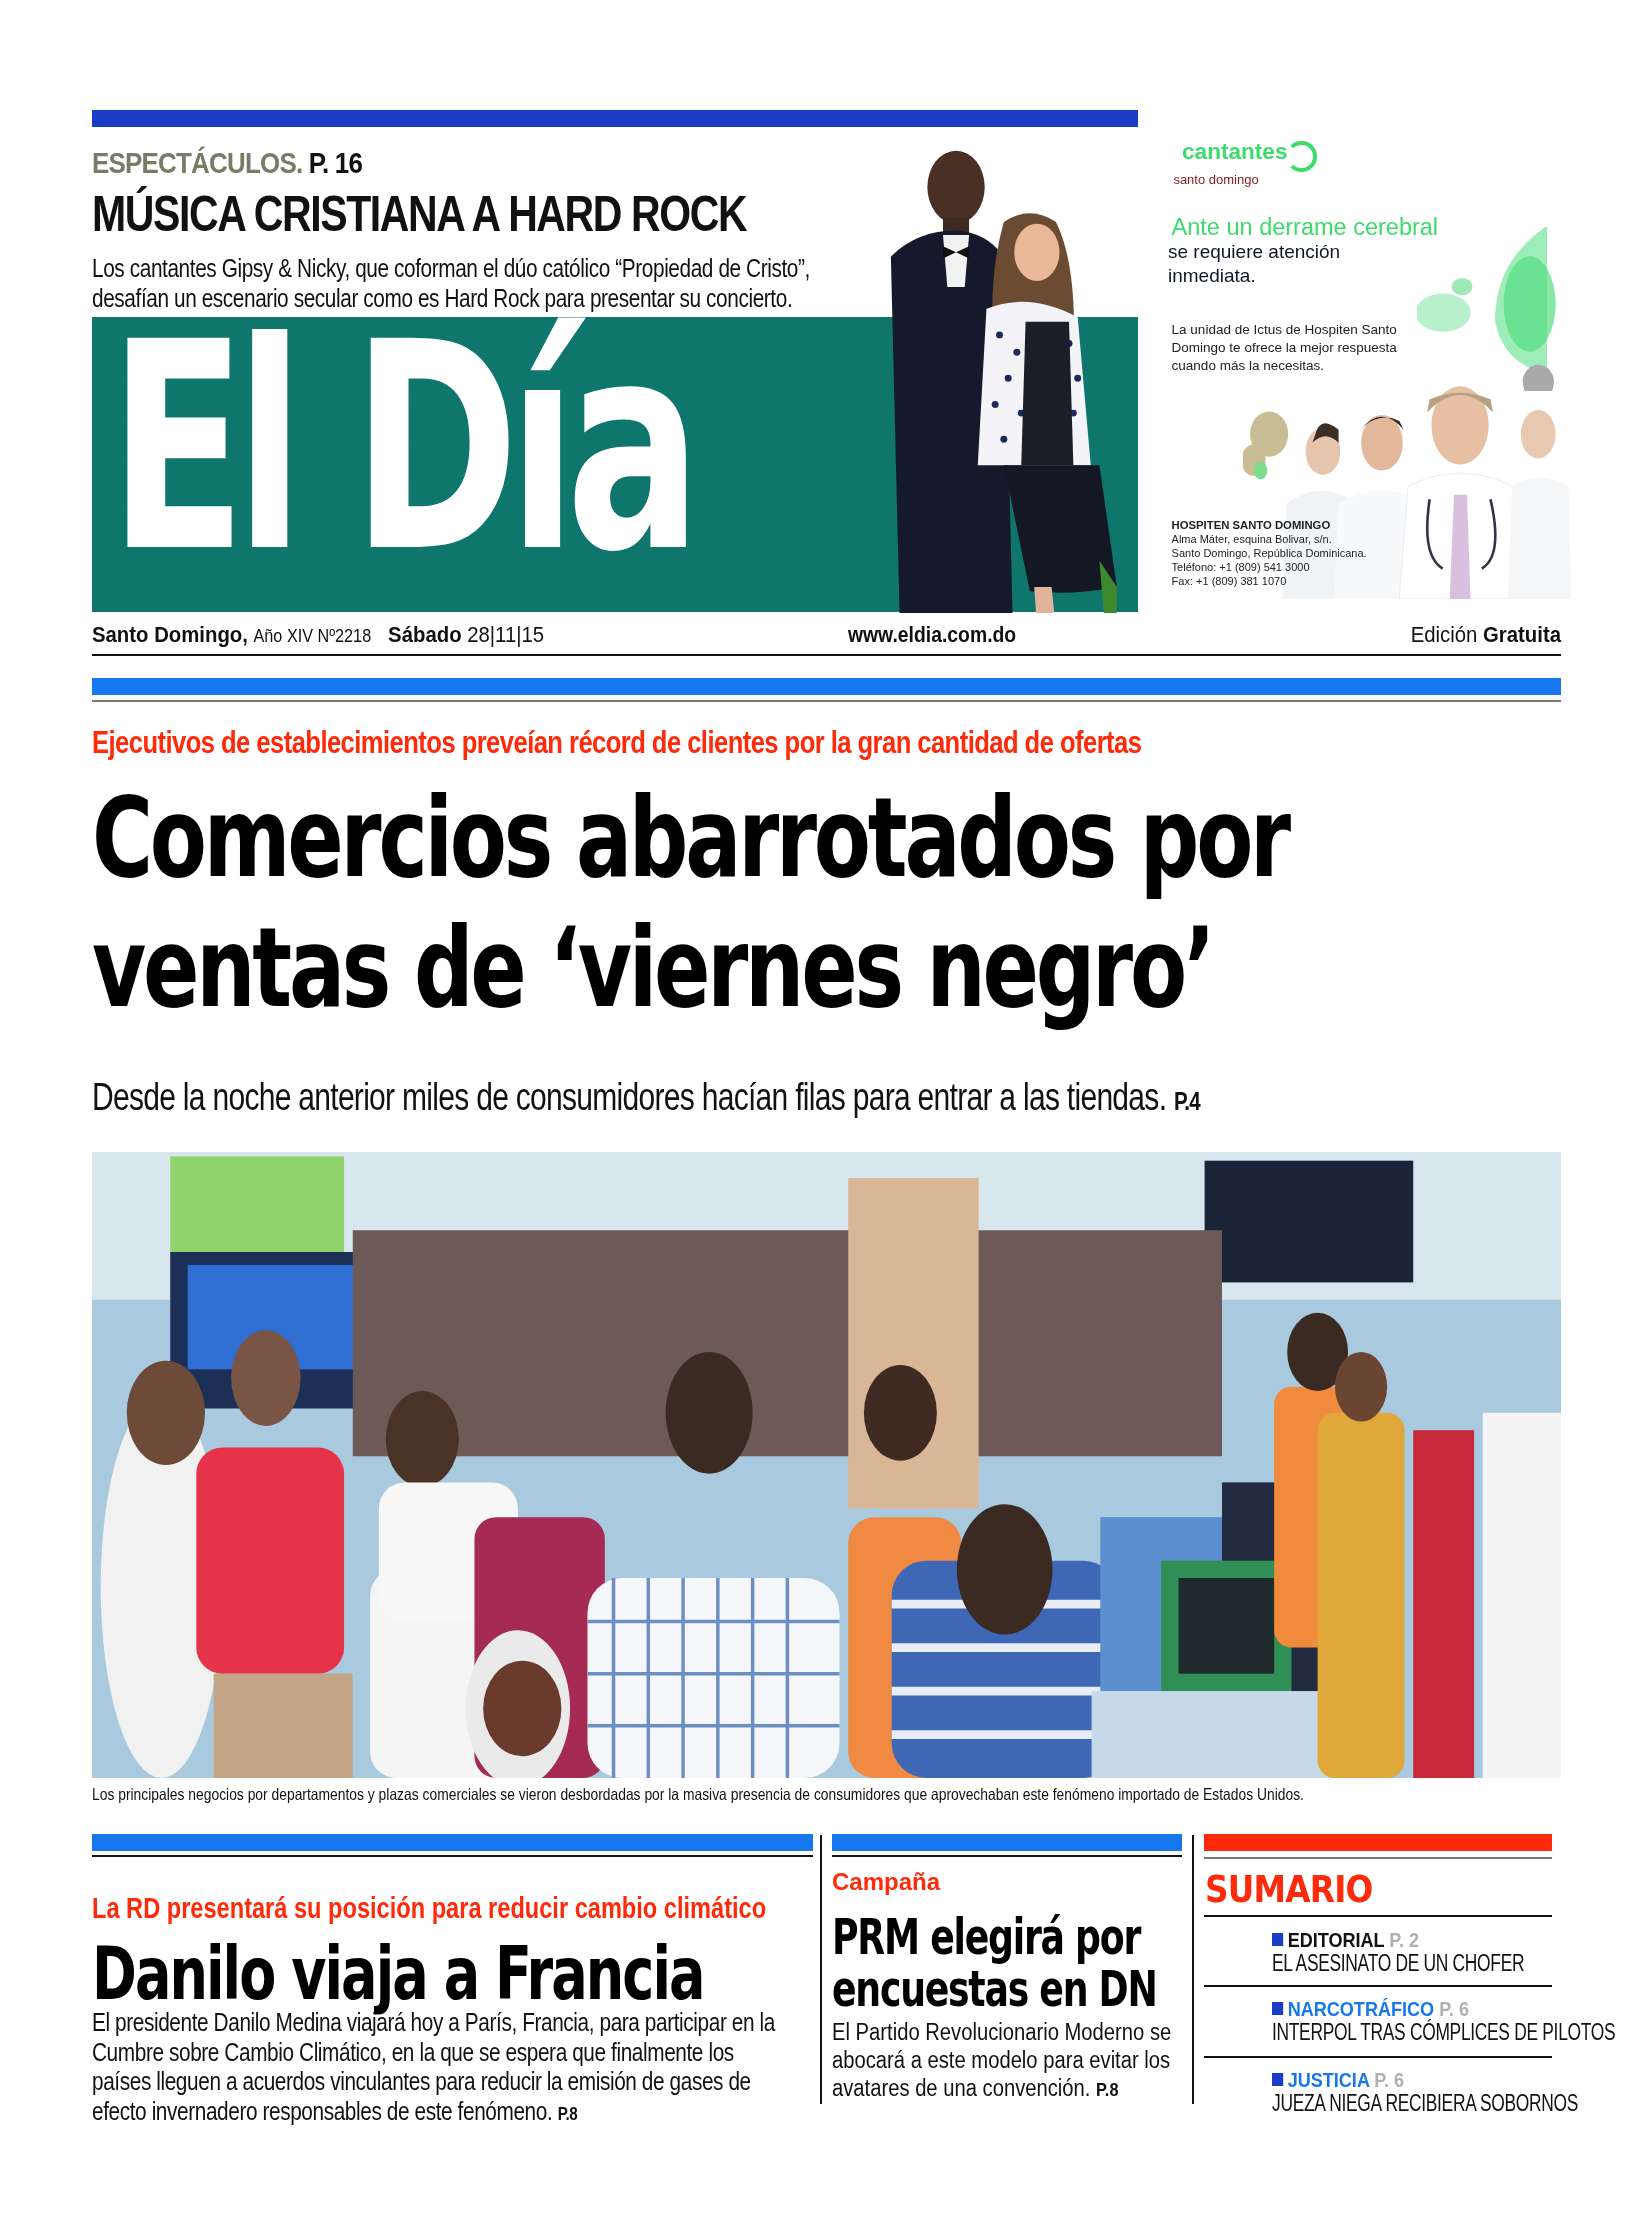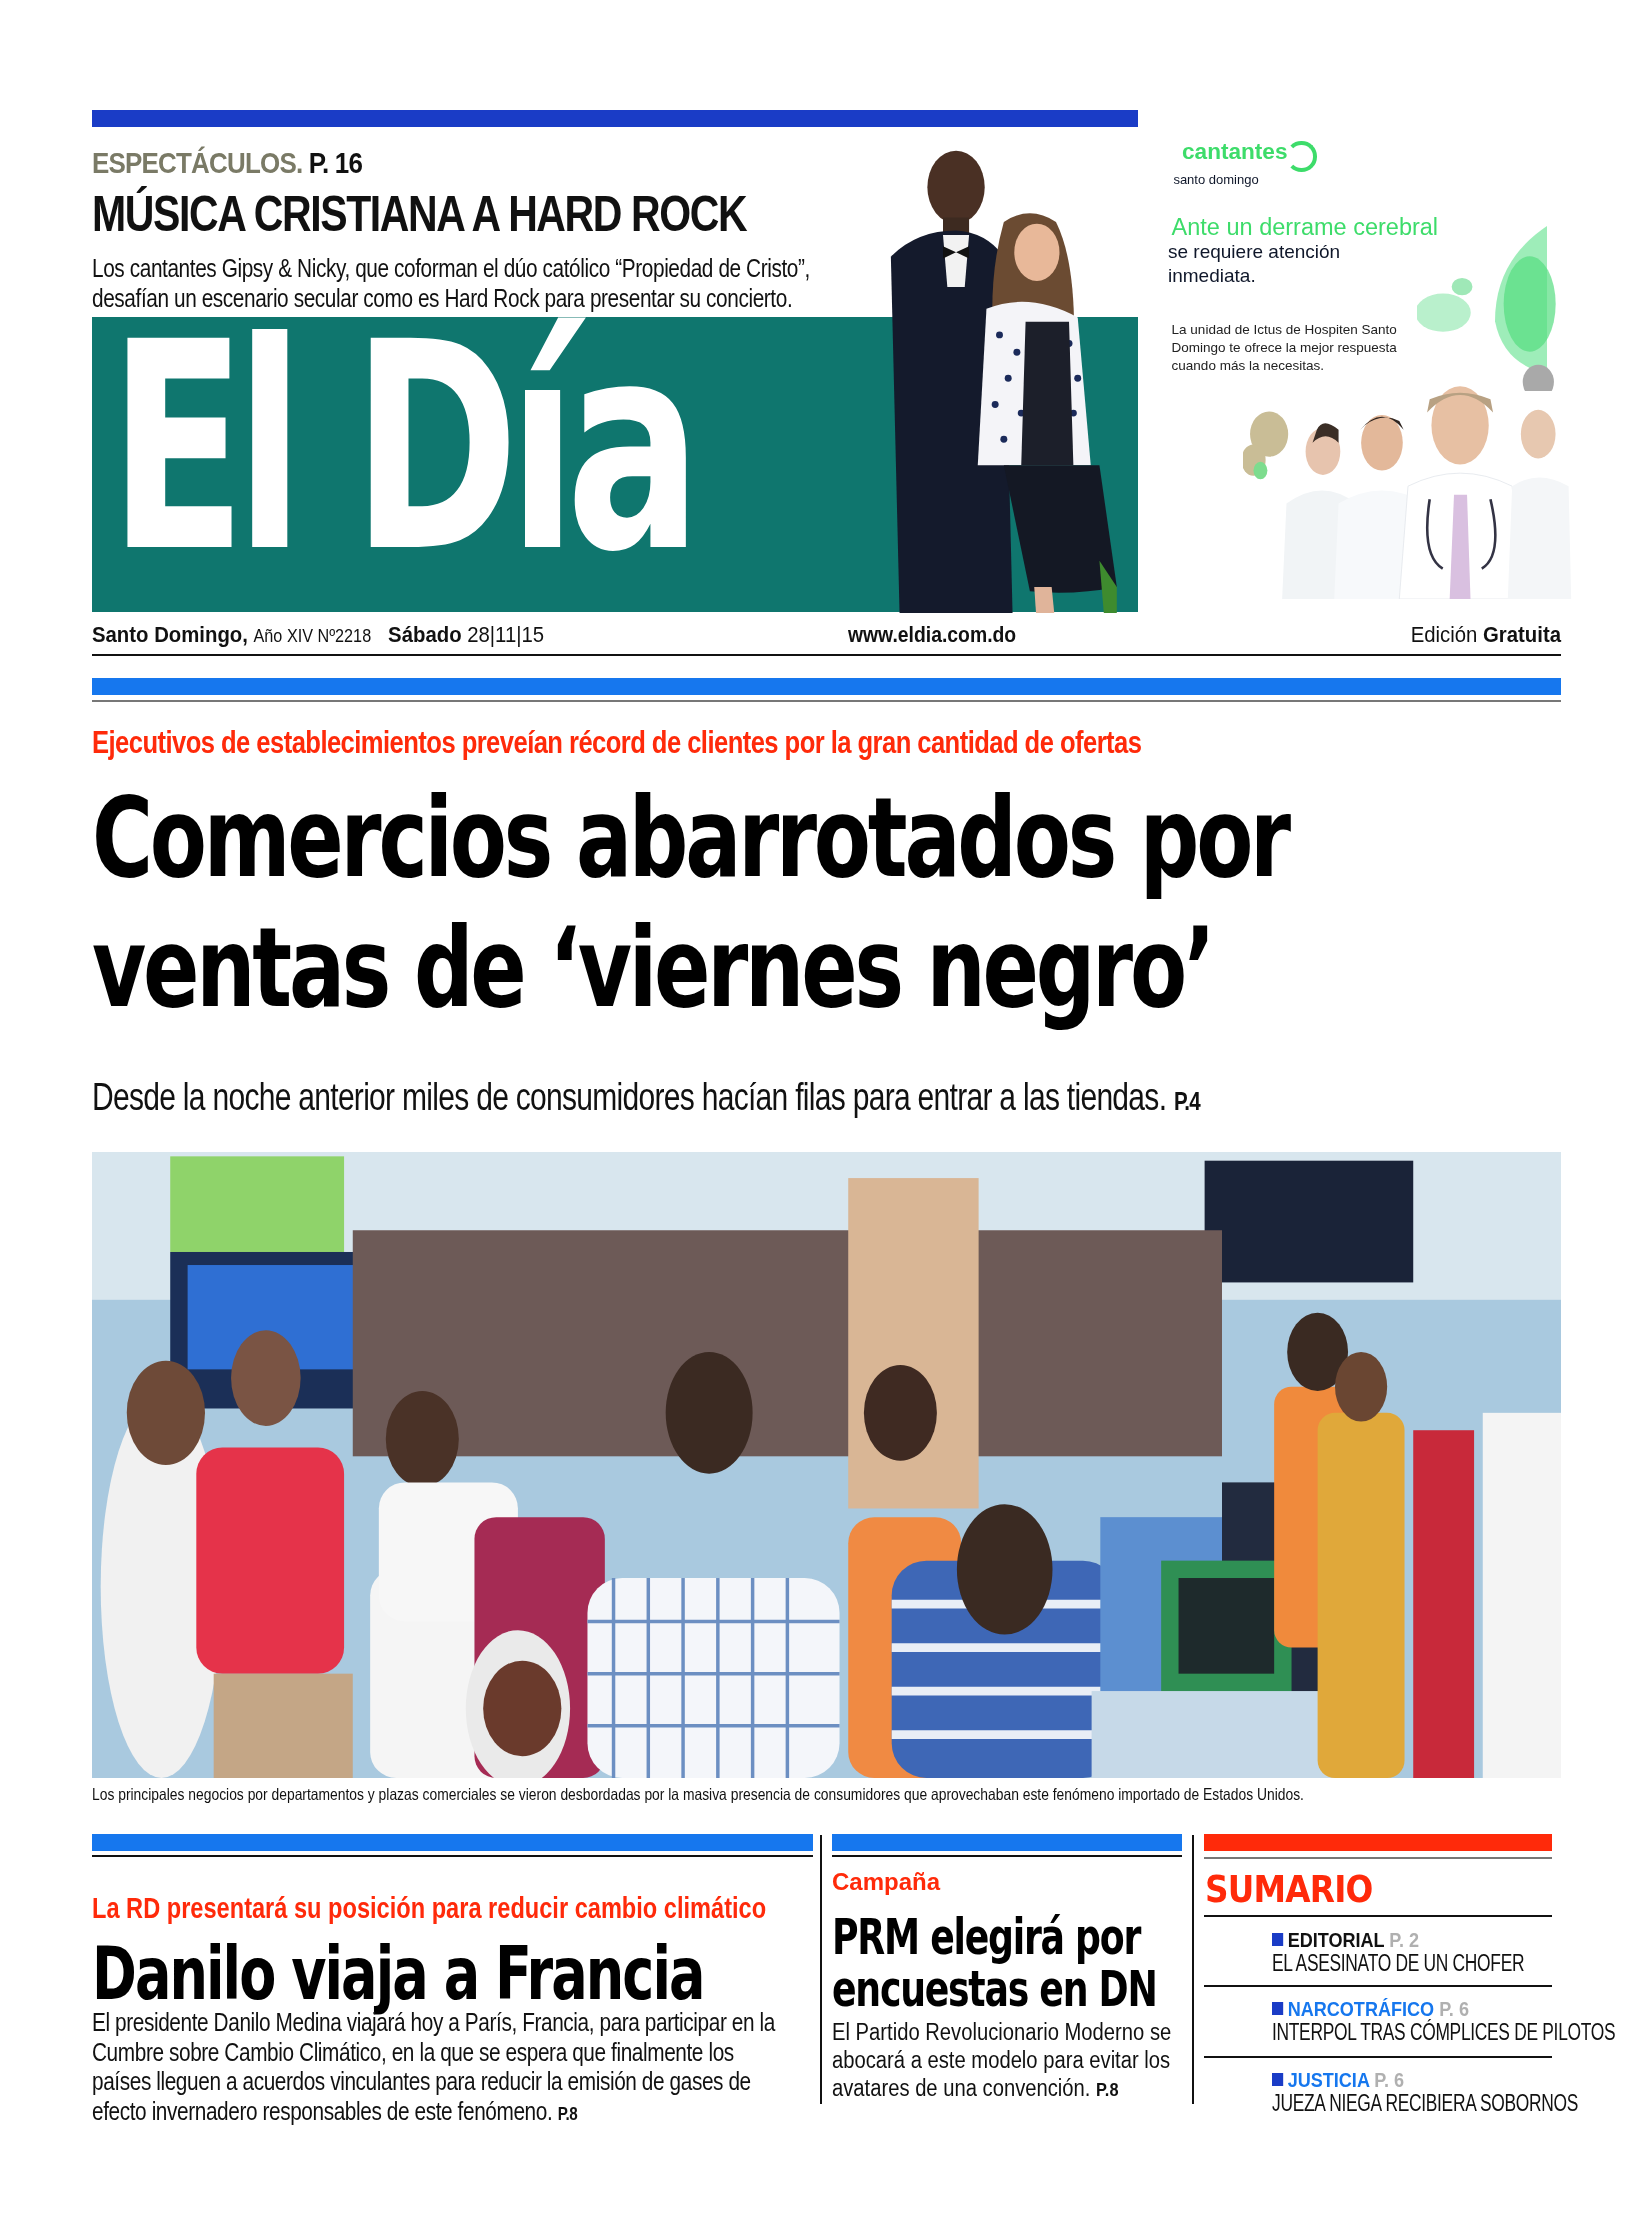--- a/index.html
+++ b/index.html
@@ -17,21 +17,21 @@
   #masthead { left:92px; top:317px; width:1046px; height:295px; background:#0f766e; overflow:hidden; }
   #logo { left:17.4px; top:-26px; font-size:287px; font-weight:900; color:#fff; font-family:"DejaVu Sans", sans-serif; letter-spacing:-15.6px; transform:scaleX(0.70); transform-origin:left top; white-space:nowrap; line-height:1.1; }
 
   
   #couple { left:856px; top:135px; width:287px; height:478px; }
 
   
   #ad { left:1156px; top:130px; width:417px; height:469px; }
   #ad-logo { left:26px; top:8.7px; font-size:22.6px; font-weight:700; color:#3ddc6a; }
   #ad-logo-ring { left:130px; top:11.3px; width:22.6px; height:22.6px; border:4.3px solid #3ddc6a; border-radius:50%; border-left-color:transparent; }
-  #ad-sub { left:17.4px; top:42px; font-size:13px; color:#0f172a; }
+  #ad-sub { left:17.4px; top:42px; font-size:13px; color:#7f1d1d; }
   #ad-h1 { left:15.6px; top:84px; font-size:23.5px; color:#3ddc6a; }
   #ad-h2 { left:12px; top:110px; font-size:19px; line-height:24px; color:#0f172a; width:261px; }
   #ad-body { left:15.6px; top:191px; font-size:13.5px; line-height:18px; color:#222; width:261px; }
   #ad-contact { left:15.6px; top:388px; font-size:11px; line-height:14px; color:#222; width:261px; }
   #ad-contact .b { font-weight:700; font-size:11.3px; }
 
   
   #dateline { left:92px; top:622px; width:1469px; height:35px; }
   #dl-left { left:0; top:0; font-size:22.6px; white-space:nowrap; transform:scaleX(0.9); transform-origin:left top; }
   #dl-left .b { font-weight:700; }
@@ -149,20 +149,27 @@
     <path d="M135 55 Q160 25 185 55 L180 45 Q160 35 140 50Z" fill="#2f2520"></path>
     <path d="M110 140 Q160 110 210 140 L215 250 L105 250Z" fill="#f7f9fb"></path>
     <ellipse cx="250" cy="50" rx="33" ry="45" fill="#e7c0a3"></ellipse>
     <path d="M212 35 Q250 -5 288 35 L285 20 Q250 5 215 20Z" fill="#b8a183"></path>
     <path d="M190 120 Q250 90 310 120 L320 250 L180 250Z" fill="#ffffff" stroke="#e4e8ec"></path>
     <path d="M243 130 L258 130 L262 250 L238 250Z" fill="#d9c0e0"></path>
     <path d="M215 135 Q205 200 230 215 M285 135 Q300 200 275 215" stroke="#334" stroke-width="3" fill="none"></path>
     <ellipse cx="340" cy="60" rx="20" ry="28" fill="#e7c8b0"></ellipse>
     <path d="M310 120 Q340 100 375 120 L378 250 L305 250Z" fill="#f4f6f8"></path>
   </svg>
+  <div class="abs" id="ad-contact">
+    <div class="b">HOSPITEN SANTO DOMINGO</div>
+    <div>Alma Máter, esquina Bolivar, s/n.</div>
+    <div>Santo Domingo, República Dominicana.</div>
+    <div>Teléfono: +1 (809) 541 3000</div>
+    <div>Fax: +1 (809) 381 1070</div>
+  </div>
 </div>
 
 <div class="abs" id="dateline">
   <div class="abs" id="dl-left">
     <span class="b">Santo Domingo,</span>
     <span class="s">Año XIV Nº2218</span>
     &nbsp;&nbsp;<span class="b">Sábado</span>
     <span>28|11|15</span>
   </div>
   <div class="abs" id="dl-url">www.eldia.com.do</div>

